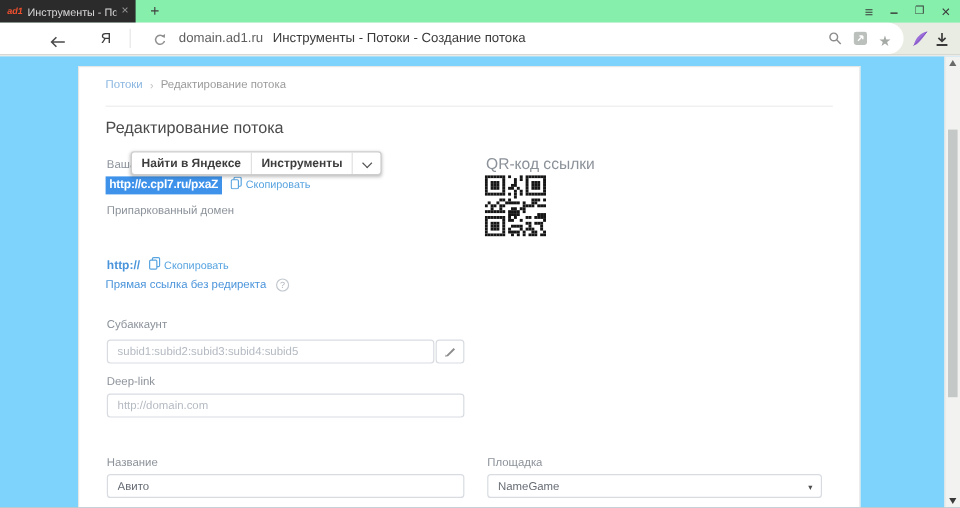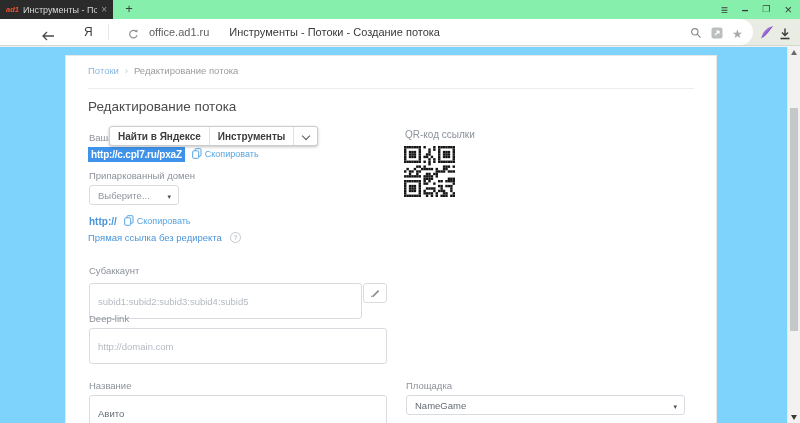--- a/index.html
+++ b/index.html
@@ -21,21 +21,21 @@
   .wc-close { font-size:13px; }
 
   .toolbar { position:absolute; top:19px; left:0; right:0; height:27px; background:#e9ece3; border-bottom:1px solid #d6d9d1; }
   .omnipill { position:absolute; left:0; top:0; height:26px; width:753px; background:#fff; border-radius:0 13px 13px 0; }
   .back-icon { position:absolute; left:41px; top:8px; }
   .ya-btn { position:absolute; left:84px; top:6px; font-size:12px; font-weight:500; color:#3c3c3c; }
   .omni-sep { position:absolute; left:108px; top:5px; width:1px; height:16px; background:#e6e6e6; }
   .reload-icon { position:absolute; left:128px; top:7px; }
   .addr { position:absolute; left:149px; top:7px; font-size:11px; white-space:nowrap; }
   .addr .domain { color:#5f5f5f; }
-  .addr .ptitle { color:#3a3a3a; margin-left:20px; }
+  .addr .ptitle { color:#3a3a3a; margin-left:8px; }
   .omni-right { position:absolute; left:690px; top:6px; display:flex; align-items:center; gap:9px; }
   .star-icon { color:#a6aaa6; font-size:12px; line-height:1; }
   .pen-icon { position:absolute; left:759px; top:5px; }
   .dl-icon { position:absolute; left:779px; top:7px; }
 
   
   .page { position:absolute; top:47px; left:0; right:0; bottom:0; background:#7dd3fc; }
   .card { position:absolute; left:65px; top:8px; width:652px; bottom:0; background:#fff; border:1px solid #e7e8e6; border-bottom:none; }
 
   .breadcrumb { position:absolute; left:22px; top:9px; font-size:9.5px; display:flex; align-items:center; }
@@ -51,38 +51,38 @@
   .sel-popup .pbtn { display:flex; align-items:center; padding:0 8px; font-size:10px; color:#3d3d3d; white-space:nowrap;font-weight:bold; }
   .sel-popup .pbtn + .pbtn { border-left:1px solid #e0e0e0; }
   .pchevron { width:7px; height:7px; position:relative; }
   .pchevron::after { content:""; position:absolute; left:1px; top:0; width:5px; height:5px; border-right:1.3px solid #555; border-bottom:1.3px solid #555; transform:rotate(45deg); }
 
   .url-row { position:absolute; left:22px; top:89px; display:flex; align-items:center; }
   .url-sel { background:#3e92ea; color:#fff; font-weight:bold; font-size:10px; padding:2px 3px; letter-spacing:-0.2px; }
   .copy-link { font-size:9px; color:#58a4e0; margin-left:3px; }
   .copy-ic { margin-left:7px; flex:none; }
 
-  .qr-label { position:absolute; left:339px; top:73px; font-size:10px; color:#8c929a; }
+  .qr-label { position:absolute; left:339px; top:73px; font-size:13px; color:#8c929a; }
   .qr-box { position:absolute; left:338px; top:90px; width:51px; height:51px; }
 
   .select-box { position:absolute; height:20px; border:1px solid #d8dce1; border-radius:3px; background:#fff; display:flex; align-items:center; padding:0 8px; font-size:9.5px; }
   .select-box .ph { color:#8f959d; }
   .select-box .val { color:#656b73; }
   .select-caret { position:absolute; right:7px; top:7px; font-size:7px; color:#4e4e4e; line-height:1; }
 
   .parked-select { left:23px; top:129px; width:90px; }
 
   .http-row { position:absolute; left:23px; top:156px; display:flex; align-items:center; }
   .http-prefix { font-size:10px; font-weight:bold; color:#4a94db; }
 
   .direct-row { position:absolute; left:22px; top:176px; display:flex; align-items:center; }
   .direct-link { font-size:9.5px; color:#4a94db; }
   .help-ic { margin-left:8px; width:11px; height:11px; border:1px solid #c3c9cf; border-radius:50%; color:#aeb4bb; font-size:7.5px; display:flex; align-items:center; justify-content:center; }
 
-  .tinput { position:absolute; height:36px; border:1px solid #d8dce1; border-radius:3px; background:#fff; font-family:"Liberation Sans",sans-serif; font-size:9.5px; color:#656b73; padding:0 8px; outline:none; }
+  .tinput { position:absolute; height:20px; border:1px solid #d8dce1; border-radius:3px; background:#fff; font-family:"Liberation Sans",sans-serif; font-size:9.5px; color:#656b73; padding:0 8px; outline:none; }
   .tinput::placeholder { color:#b4bac2; opacity:1; }
   .sub-input { left:23px; top:227px; width:273px; }
   .pencil-btn { position:absolute; left:297px; top:227px; width:24px; height:20px; border:1px solid #d8dce1; border-radius:3px; background:#fff; display:flex; align-items:center; justify-content:center; }
   .deep-input { left:23px; top:272px; width:298px; }
   .name-input { left:23px; top:339px; width:298px; }
   .platform-select { left:340px; top:339px; width:279px; }
 
   .lbl-your { left:23px; top:76px; }
   .lbl-parked { left:23px; top:114px; }
   .lbl-sub { left:23px; top:209px; }
@@ -125,21 +125,21 @@
     </span>
     <span class="ya-btn">Я</span>
     <span class="omni-sep"></span>
     <span class="reload-icon">
       <svg width="11" height="11" viewBox="0 0 11 11">
           <path d="M9.1 6.2 A3.8 3.8 0 1 1 8.3 2.6" fill="none" stroke="#909090" stroke-width="1.2"></path>
           <path d="M9.6 0.4 L9.3 3.6 L6.5 2.2 Z" fill="#909090"></path>
         </svg>
     </span>
     <span class="addr">
-      <span class="domain">office.ad1.ru</span><span class="ptitle">Инструменты - Потоки - Создание потока</span>
+      <span class="domain">domain.ad1.ru</span><span class="ptitle">Инструменты - Потоки - Создание потока</span>
     </span>
     <span class="omni-right">
       <span>
         <svg width="12" height="12" viewBox="0 0 12 12">
             <circle cx="4.8" cy="4.8" r="3.2" fill="none" stroke="#8d8d8d" stroke-width="1.2"></circle>
             <path d="M7.2 7.2 L10.6 10.6" stroke="#8d8d8d" stroke-width="1.2"></path>
           </svg>
       </span>
       <span>
         <svg width="12" height="12" viewBox="0 0 12 12">
@@ -408,24 +408,20 @@
             <rect x="11" y="20" width="1" height="1" fill="#151515"></rect>
             <rect x="13" y="20" width="1" height="1" fill="#151515"></rect>
             <rect x="15" y="20" width="1" height="1" fill="#151515"></rect>
             <rect x="16" y="20" width="1" height="1" fill="#151515"></rect>
             <rect x="17" y="20" width="1" height="1" fill="#151515"></rect>
             <rect x="19" y="20" width="1" height="1" fill="#151515"></rect>
             <rect x="20" y="20" width="1" height="1" fill="#151515"></rect>
           </svg></div>
 
       <div class="lbl lbl-parked">Припаркованный домен</div>
-      <div class="select-box parked-select">
-        <span class="ph">Выберите...</span>
-        <span class="select-caret">▾</span>
-      </div>
 
       <div class="http-row">
         <span class="http-prefix">http://</span>
         <span class="copy-ic">
           <svg width="10" height="11" viewBox="0 0 10 11">
               <rect x="3" y="0.7" width="6" height="7.5" rx="1" fill="#fff" stroke="#58a4e0" stroke-width="1"></rect>
               <rect x="0.7" y="2.8" width="6" height="7.5" rx="1" fill="#fff" stroke="#58a4e0" stroke-width="1"></rect>
             </svg>
         </span>
         <span class="copy-link">Скопировать</span>

